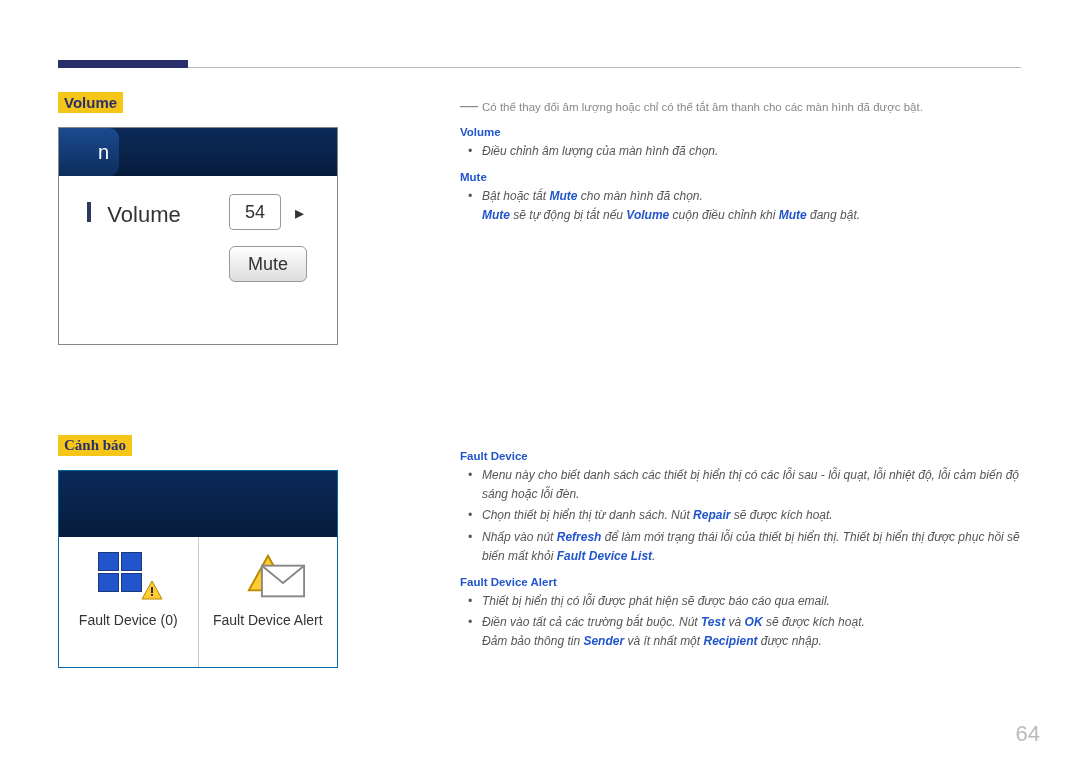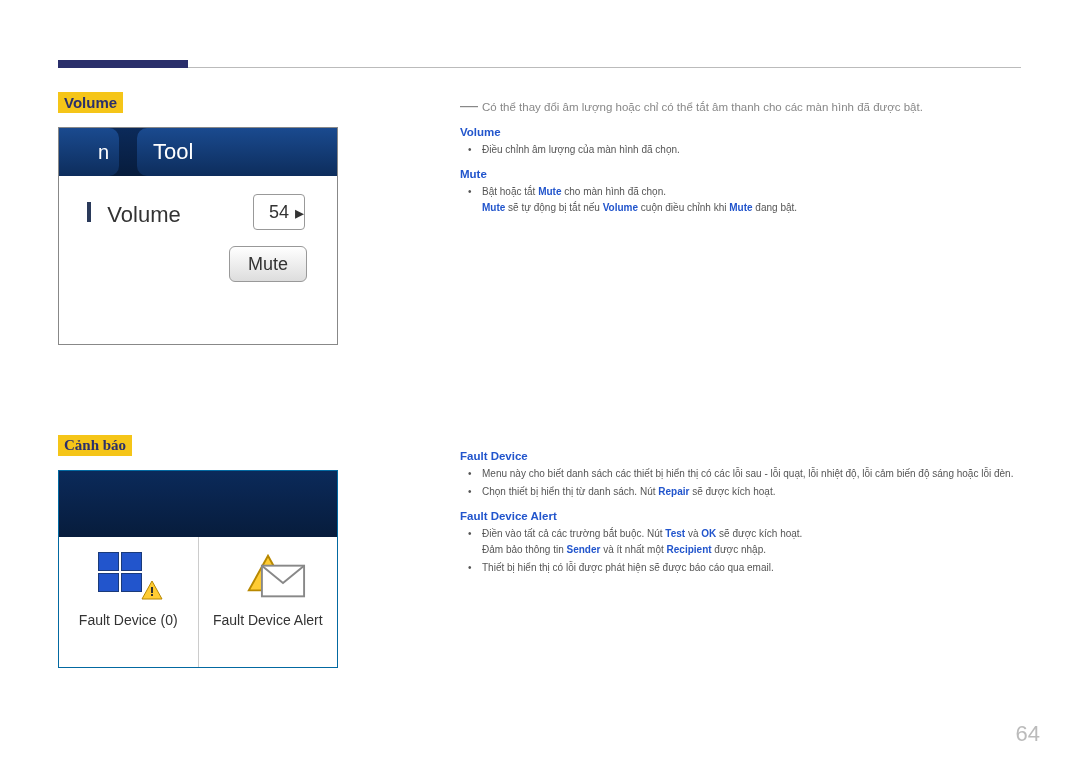--- a/index.html
+++ b/index.html
@@ -108,21 +108,20 @@
     left: 170px;
     width: 52px;
     height: 36px;
     border: 1px solid #999;
     border-radius: 4px;
     display: flex;
     align-items: center;
     justify-content: center;
     font-size: 18px;
     color: #333;
-    margin-left: 24px;
   }
   .img-volume .arrow {
     position: absolute;
     top: 26px;
     left: 236px;
     font-size: 18px;
     color: #333;
   }
   .img-volume .mute-btn {
     position: absolute;
@@ -217,24 +216,25 @@
     font-size: 11.5px;
     margin-top: 10px;
     margin-bottom: 4px;
   }
   ul {
     list-style: none;
     padding-left: 22px;
   }
   ul li {
     position: relative;
-    font-size: 10px;
+    font-size: 12px;
     color: #555;
     line-height: 1.6;
     margin-bottom: 2px;
+    font-style: italic;
   }
   ul li::before {
     content: "•";
     position: absolute;
     left: -14px;
     top: 0;
     color: #555;
   }
   .blue { color: #2255cc; font-weight: bold; }
   .right-col2 {
@@ -256,21 +256,20 @@
 
 <div class="header-line-thick"></div>
 <div class="header-line-thin"></div>
 
 <div class="left-col">
   <div class="section-title">Volume</div>
 
   <div class="img-volume">
     <div class="tabbar">
       <div class="tab-left">n</div>
-      <div class="tab-tool">Tool</div>
     </div>
     <div class="body">
       <div class="vol-bar"></div>
       <div class="vol-label">&nbsp;&nbsp;&nbsp;<span>Volume</span></div>
       <div class="vol-box">54</div>
       <div class="arrow">▸</div>
       <div class="mute-btn">Mute</div>
     </div>
   </div>
 
@@ -340,24 +339,27 @@
   </ul>
 </div>
 
 <div class="right-col2">
   <div class="sub-head" style="margin-top:0">Fault Device</div>
   <ul>
     <li>Menu này cho biết danh sách các thiết bị hiển thị có các lỗi sau - lỗi quạt, lỗi nhiệt độ, lỗi cảm biến độ sáng hoặc lỗi đèn.</li>
     <li>
       <span>Chọn thiết bị hiển thị từ danh sách. Nút </span><span class="blue">Repair</span><span> sẽ được kích hoạt.</span>
     </li>
+    <li>
+      <span>Nhấp vào nút </span><span class="blue">Refresh</span><span> để làm mới trạng thái lỗi của thiết bị hiển thị. Thiết bị hiển thị được phục hồi sẽ biến mất khỏi </span><span class="blue">Fault Device List</span><span>.</span>
+    </li>
   </ul>
   <div class="sub-head">Fault Device Alert</div>
   <ul>
+    <li>Thiết bị hiển thị có lỗi được phát hiện sẽ được báo cáo qua email.</li>
     <li>
       <span>Điền vào tất cả các trường bắt buộc. Nút </span><span class="blue">Test</span><span> và </span><span class="blue">OK</span><span> sẽ được kích hoạt.</span><br>
       <span>Đảm bảo thông tin </span><span class="blue">Sender</span><span> và ít nhất một </span><span class="blue">Recipient</span><span> được nhập.</span>
     </li>
-    <li>Thiết bị hiển thị có lỗi được phát hiện sẽ được báo cáo qua email.</li>
   </ul>
 </div>
 
 <div class="page-num">64</div>
 
 </body></html>

